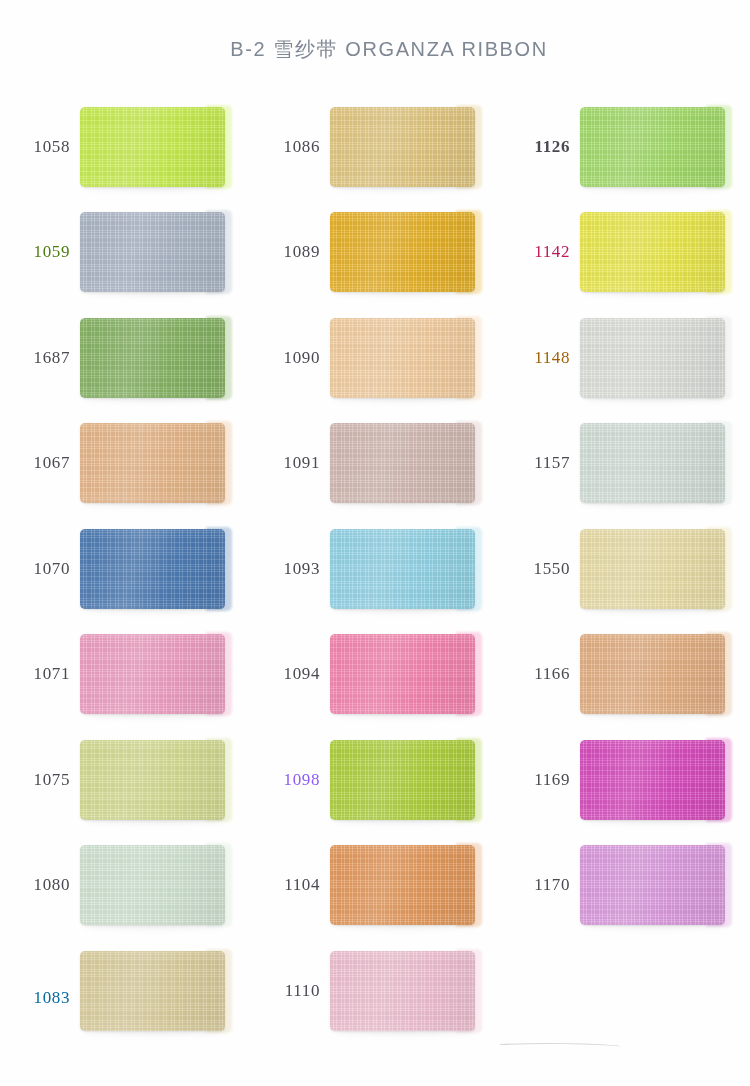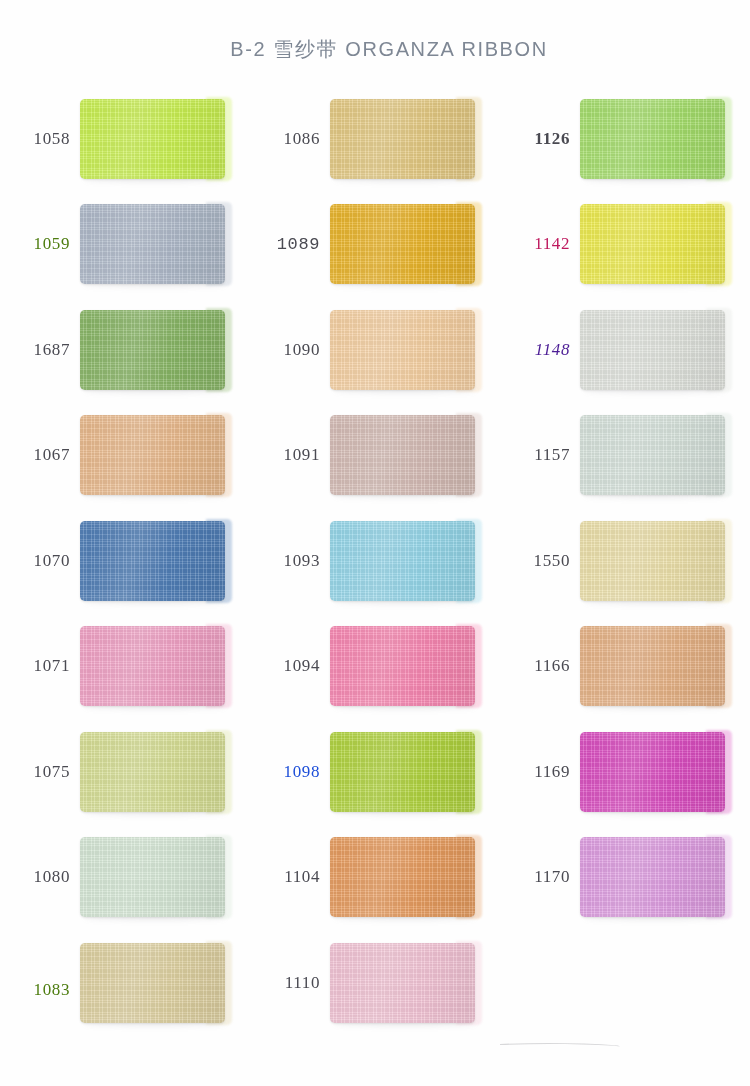--- a/index.html
+++ b/index.html
@@ -28,21 +28,21 @@
     font-size: 20px;
     font-weight: 400;
     letter-spacing: 1.6px;
     color: #7e8794;
     white-space: nowrap;
   }
 
   
   #swatch-grid {
     position: absolute;
-    top: 86px;
+    top: 94px;
     left: 0;
     width: 750px;
     height: 950px;
     display: grid;
     grid-template-columns: 250px 250px 250px;
     grid-template-rows: repeat(9, 105.5px);
   }
 
   .swatch-cell {
     position: relative;
@@ -168,21 +168,21 @@
     </div>
     <div class="swatch-cell">
       <div class="swatch-code" style="color: #4d7c0f;">1059</div>
       <div class="swatch-chip-wrap">
         <div class="swatch-shadow"></div>
         <div class="swatch-tail" style="background-color: rgb(173, 184, 200);"></div>
         <div class="swatch-chip" style="background-color: rgb(173, 184, 200);"></div>
       </div>
     </div>
     <div class="swatch-cell">
-      <div class="swatch-code" style="color: rgb(74, 74, 82); font-family: Liberation Mono, monospace;">1089</div>
+      <div class="swatch-code" style="color: rgb(74, 74, 82);">1089</div>
       <div class="swatch-chip-wrap">
         <div class="swatch-shadow"></div>
         <div class="swatch-tail" style="background-color: rgb(232, 178, 38);"></div>
         <div class="swatch-chip" style="background-color: rgb(232, 178, 38);"></div>
       </div>
     </div>
     <div class="swatch-cell">
       <div class="swatch-code" style="color: #be185d;">1142</div>
       <div class="swatch-chip-wrap">
         <div class="swatch-shadow"></div>
@@ -200,21 +200,21 @@
     </div>
     <div class="swatch-cell">
       <div class="swatch-code" style="color: rgb(74, 74, 82);">1090</div>
       <div class="swatch-chip-wrap">
         <div class="swatch-shadow"></div>
         <div class="swatch-tail" style="background-color: rgb(245, 207, 161);"></div>
         <div class="swatch-chip" style="background-color: rgb(245, 207, 161);"></div>
       </div>
     </div>
     <div class="swatch-cell">
-      <div class="swatch-code" style="color: #4c1d95; font-style: italic;">1148</div>
+      <div class="swatch-code" style="color: #a16207;">1148</div>
       <div class="swatch-chip-wrap">
         <div class="swatch-shadow"></div>
         <div class="swatch-tail" style="background-color: rgb(223, 226, 220);"></div>
         <div class="swatch-chip" style="background-color: rgb(223, 226, 220);"></div>
       </div>
     </div>
     <div class="swatch-cell">
       <div class="swatch-code" style="color: rgb(74, 74, 82);">1067</div>
       <div class="swatch-chip-wrap">
         <div class="swatch-shadow"></div>
@@ -288,21 +288,21 @@
     </div>
     <div class="swatch-cell">
       <div class="swatch-code" style="color: rgb(74, 74, 82);">1075</div>
       <div class="swatch-chip-wrap">
         <div class="swatch-shadow"></div>
         <div class="swatch-tail" style="background-color: rgb(214, 222, 147);"></div>
         <div class="swatch-chip" style="background-color: rgb(214, 222, 147);"></div>
       </div>
     </div>
     <div class="swatch-cell">
-      <div class="swatch-code" style="color: #1d4ed8;">1098</div>
+      <div class="swatch-code" style="color: #8b5cf6;">1098</div>
       <div class="swatch-chip-wrap">
         <div class="swatch-shadow"></div>
         <div class="swatch-tail" style="background-color: rgb(175, 210, 60);"></div>
         <div class="swatch-chip" style="background-color: rgb(175, 210, 60);"></div>
       </div>
     </div>
     <div class="swatch-cell">
       <div class="swatch-code" style="color: rgb(74, 74, 82);">1169</div>
       <div class="swatch-chip-wrap">
         <div class="swatch-shadow"></div>
@@ -328,21 +328,21 @@
     </div>
     <div class="swatch-cell">
       <div class="swatch-code" style="color: rgb(74, 74, 82);">1170</div>
       <div class="swatch-chip-wrap">
         <div class="swatch-shadow"></div>
         <div class="swatch-tail" style="background-color: rgb(221, 155, 224);"></div>
         <div class="swatch-chip" style="background-color: rgb(221, 155, 224);"></div>
       </div>
     </div>
     <div class="swatch-cell">
-      <div class="swatch-code" style="color: #4d7c0f; margin-top: 14px;">1083</div>
+      <div class="swatch-code" style="color: #0369a1; margin-top: 14px;">1083</div>
       <div class="swatch-chip-wrap">
         <div class="swatch-shadow"></div>
         <div class="swatch-tail" style="background-color: rgb(222, 208, 160);"></div>
         <div class="swatch-chip" style="background-color: rgb(222, 208, 160);"></div>
       </div>
     </div>
     <div class="swatch-cell">
       <div class="swatch-code" style="color: rgb(74, 74, 82);">1110</div>
       <div class="swatch-chip-wrap">
         <div class="swatch-shadow"></div>

